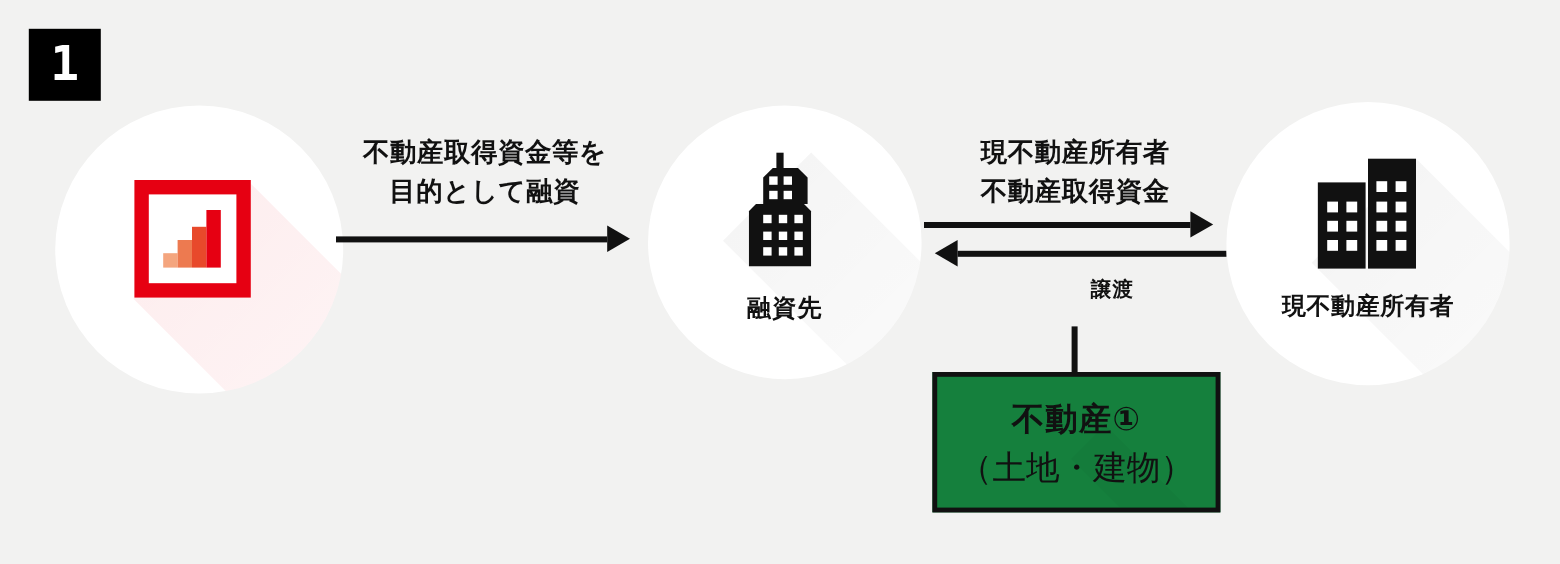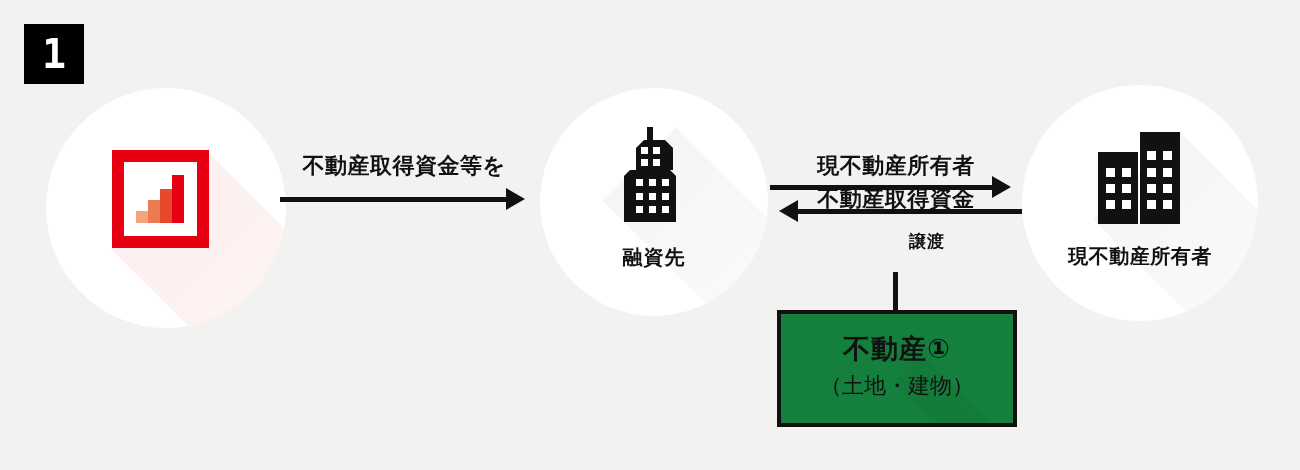--- a/index.html
+++ b/index.html
@@ -44,21 +44,21 @@
   .icon{position:absolute;color:var(--ink);}
   .icon-tower{left:84px;top:39px;width:52px;height:95px;}
   .icon-buildings{left:76px;top:47px;width:82px;height:92px;}
 
   .node-label{position:absolute;font-weight:700;font-size:20px;letter-spacing:1px;
     text-align:center;line-height:1.1;}
   .label-borrower{left:540px;top:246px;width:228px;}
   .label-owner{left:1018px;top:245px;width:244px;letter-spacing:0.5px;}
 
   .flow-label{position:absolute;font-weight:700;font-size:22px;letter-spacing:0.5px;
-    text-align:center;line-height:33px;margin-top:39px;}
+    text-align:center;line-height:33px;}
   .label-loan{left:254px;top:110px;width:300px;}
   .label-payment{left:746px;top:110px;width:300px;}
 
   .hline{position:absolute;height:5px;background:var(--ink);}
   .line-loan{left:280px;top:197px;width:226px;}
   .line-payment{left:770px;top:185px;width:222px;}
   .line-transfer{left:798px;top:209px;width:224px;}
 
   .tri{position:absolute;width:0;height:0;border-top:11px solid transparent;border-bottom:11px solid transparent;}
   .tri-right{border-left:19px solid var(--ink);}
@@ -70,21 +70,21 @@
   .transfer-label{position:absolute;left:845px;top:230px;width:100px;text-align:right;
     font-weight:700;font-size:17px;letter-spacing:1px;}
 
   .vline{position:absolute;left:893px;top:272px;width:5px;height:40px;background:var(--ink);}
 
   .asset-box{position:absolute;left:777px;top:310px;width:240px;height:117px;box-sizing:border-box;
     border:4px solid var(--ink);background:#15803d;overflow:hidden;text-align:center;}
   .asset-shadow{position:absolute;left:140px;top:40px;width:160px;height:40px;
     transform:rotate(45deg);transform-origin:0 0;background:rgba(0,0,0,0.03);}
   .asset-title{position:relative;margin-top:17px;font-weight:700;font-size:27px;letter-spacing:1px;}
-  .asset-subtitle{position:relative;margin-top:4px;font-size:22px;letter-spacing:0px;}
+  .asset-subtitle{position:relative;margin-top:4px;font-size:28px;letter-spacing:0px;}
 </style>
 </head>
 <body>
 
 <div class="canvas">
 
   <div class="step-badge">1</div>
 
   <div class="node node-left">
     <div class="lshadow lshadow-left"></div>
@@ -93,20 +93,21 @@
         <span class="bar b1"></span>
           <span class="bar b2"></span>
           <span class="bar b3"></span>
           <span class="bar b4"></span>
       </div>
     </div>
   </div>
 
   <div class="flow-label label-loan">
     <div>不動産取得資金等を</div>
+    <div>目的として融資</div>
   </div>
   <div class="hline line-loan"></div>
   <div class="tri tri-right tri-loan"></div>
 
   <div class="node node-mid">
     <div class="lshadow lshadow-mid"></div>
     <svg class="icon icon-tower" viewBox="0 0 52 95" xmlns="http://www.w3.org/2000/svg">
       <g fill="currentColor">
         <rect x="23" y="0" width="6" height="15"></rect>
         <polygon points="12,21 20,13 41,13 49,21 49,43 12,43"></polygon>

